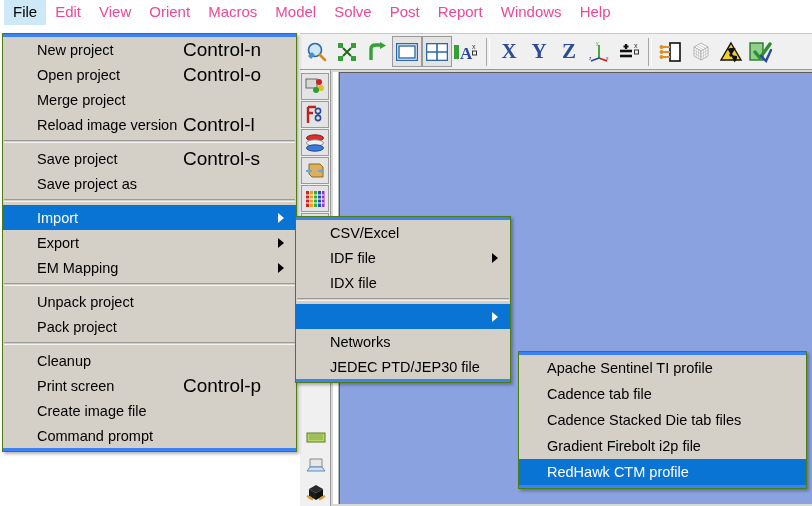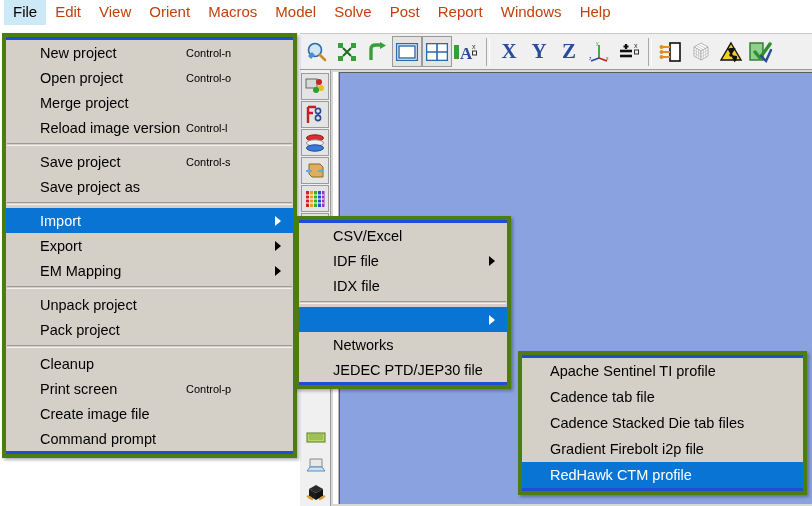--- a/index.html
+++ b/index.html
@@ -32,21 +32,21 @@
     left: 0; top: 0;
     width: 812px; height: 33px;
     background: #ffffff;
     display: flex;
     align-items: flex-start;
     padding-left: 4px;
     box-sizing: border-box;
   }
   .menubar-item {
     font-size: 15px;
-    color: #c2410c;
+    color: #ec4899;
     padding: 4px 9px 5px 9px;
     line-height: 16px;
     white-space: nowrap;
     cursor: default;
   }
   .menubar-item.open {
     background: #cde8f6;
     color: #000;
   }
 
@@ -133,22 +133,22 @@
     position: absolute;
     left: 333px; top: 72px;
     width: 5px; height: 432px;
     background: #ffffff;
     border-right: 1px solid #b7b7b7;
   }
 
   
   .menu {
     position: absolute;
-    background: #1d4ed8;
-    border: 4px solid #4d7c0f;
+    background: #3b82f6;
+    border: 1px solid #4d7c0f;
     box-shadow: 2px 2px 3px rgba(0,0,0,0.30);
     box-sizing: border-box;
     padding: 3px 0;
     z-index: 50;
   }
   .menu-inner {
     background: #d4d0c8;
   }
   .mi {
     position: relative;
@@ -159,21 +159,21 @@
     color: #000000;
     white-space: nowrap;
     cursor: default;
     box-sizing: border-box;
   }
   .mi .mi-label {
     padding-left: 34px;
   }
   .mi .mi-accel {
     position: absolute;
-    font-size: 11px;
+    font-size: 19px;
     color: #000000;
   }
   .mi.hl {
     background: #0a74d4;
     color: #ffffff;
   }
   .mi.hl .mi-label,
   .mi.hl .mi-accel { color: #ffffff; }
   .mi .arrow {
     position: absolute;

